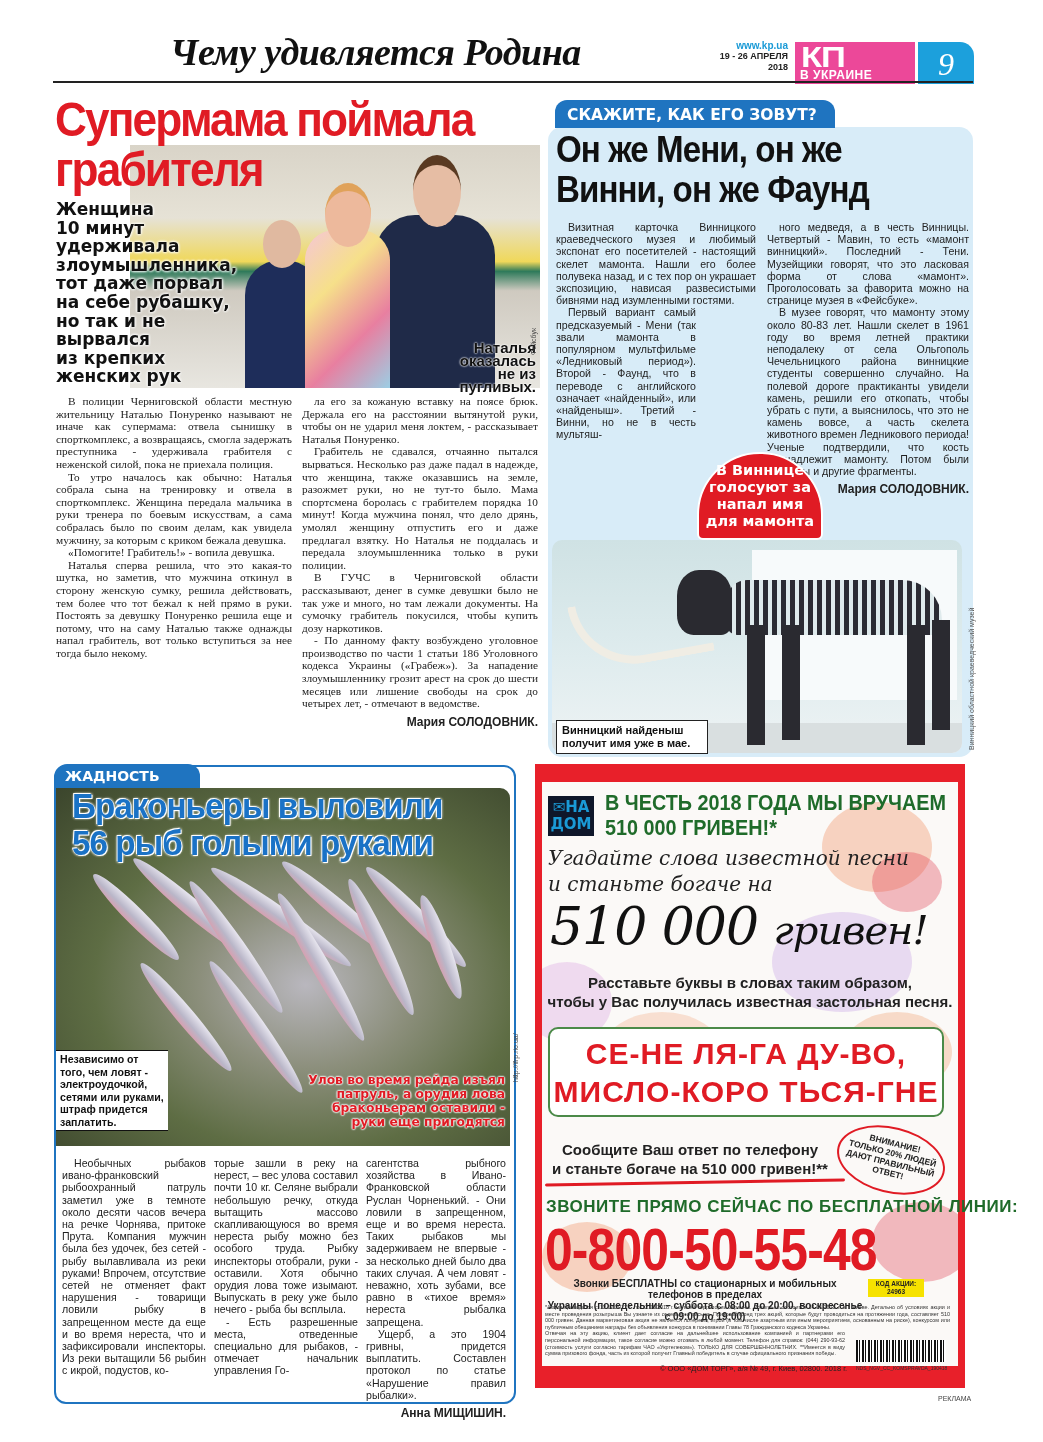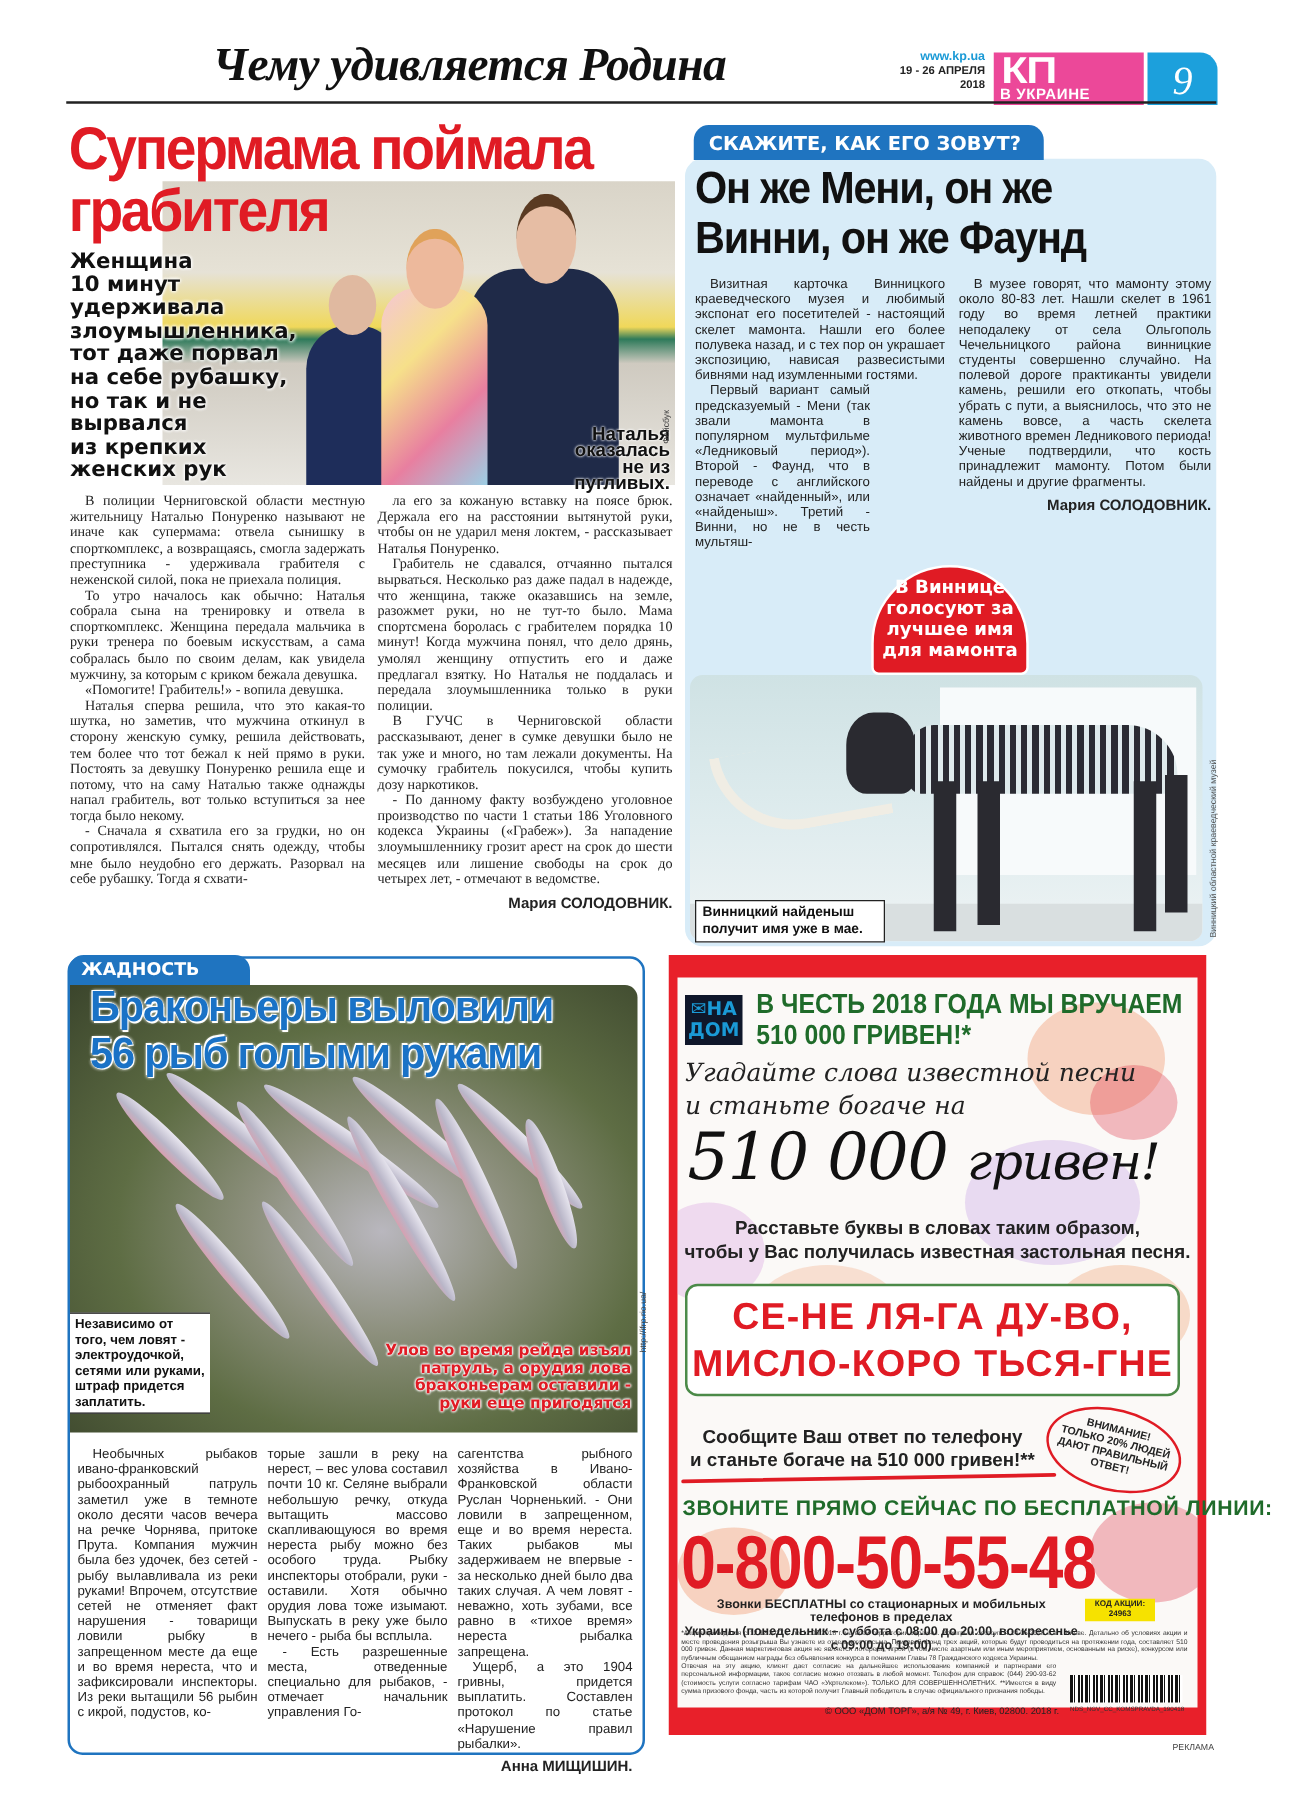--- a/index.html
+++ b/index.html
@@ -133,48 +133,48 @@
   <div>женских рук</div>
 </div>
 <div class="abs a1-caption">Наталья оказалась не из пугливых.</div>
 <div class="abs a1-credit">Фейсбук</div>
 
 <div class="abs col a1-col1">
   <p>В полиции Черниговской области местную жительницу Наталью Понуренко называют не иначе как супермама: отвела сынишку в спорткомплекс, а возвращаясь, смогла задержать преступника - удерживала грабителя с неженской силой, пока не приехала полиция.</p>
   <p>То утро началось как обычно: Наталья собрала сына на тренировку и отвела в спорткомплекс. Женщина передала мальчика в руки тренера по боевым искусствам, а сама собралась было по своим делам, как увидела мужчину, за которым с криком бежала девушка.</p>
   <p>«Помогите! Грабитель!» - вопила девушка.</p>
   <p>Наталья сперва решила, что это какая-то шутка, но заметив, что мужчина откинул в сторону женскую сумку, решила действовать, тем более что тот бежал к ней прямо в руки. Постоять за девушку Понуренко решила еще и потому, что на саму Наталью также однажды напал грабитель, вот только вступиться за нее тогда было некому.</p>
-  <p>- Сначала я схватила его за грудки, но он сопротивлялся. Пытался снять одежду, чтобы мне было неудобно его держать. Разорвал на себе рубашку. Тогда я схвати-</p>
 </div>
 <div class="abs col a1-col2">
   <p>ла его за кожаную вставку на поясе брюк. Держала его на расстоянии вытянутой руки, чтобы он не ударил меня локтем, - рассказывает Наталья Понуренко.</p>
   <p>Грабитель не сдавался, отчаянно пытался вырваться. Несколько раз даже падал в надежде, что женщина, также оказавшись на земле, разожмет руки, но не тут-то было. Мама спортсмена боролась с грабителем порядка 10 минут! Когда мужчина понял, что дело дрянь, умолял женщину отпустить его и даже предлагал взятку. Но Наталья не поддалась и передала злоумышленника только в руки полиции.</p>
   <p>В ГУЧС в Черниговской области рассказывают, денег в сумке девушки было не так уже и много, но там лежали документы. На сумочку грабитель покусился, чтобы купить дозу наркотиков.</p>
   <p>- По данному факту возбуждено уголовное производство по части 1 статьи 186 Уголовного кодекса Украины («Грабеж»). За нападение злоумышленнику грозит арест на срок до шести месяцев или лишение свободы на срок до четырех лет, - отмечают в ведомстве.</p>
   <p class="author">Мария СОЛОДОВНИК.</p>
 </div>
 
 <div class="abs a2-box"></div>
 <div class="abs a2-tag">СКАЖИТЕ, КАК ЕГО ЗОВУТ?</div>
 <div class="abs a2-head">
   <div>Он же Мени, он же</div>
   <div>Винни, он же Фаунд</div>
 </div>
 <div class="abs sans-col a2-col1">
   <p>Визитная карточка Винницкого краеведческого музея и любимый экспонат его посетителей - настоящий скелет мамонта. Нашли его более полувека назад, и с тех пор он украшает экспозицию, нависая развесистыми бивнями над изумленными гостями.</p>
   <p style="width:140px">Первый вариант самый предсказуемый - Мени (так звали мамонта в популярном мультфильме «Ледниковый период»). Второй - Фаунд, что в переводе с английского означает «найденный», или «найденыш». Третий - Винни, но не в честь мультяш-</p>
 </div>
 <div class="abs sans-col a2-col2">
+  <p>ного медведя, а в честь Винницы. Четвертый - Мавин, то есть «мамонт винницкий». Последний - Тени. Музейщики говорят, что это ласковая форма от слова «мамонт». Проголосовать за фаворита можно на странице музея в «Фейсбуке».</p>
   <p>В музее говорят, что мамонту этому около 80-83 лет. Нашли скелет в 1961 году во время летней практики неподалеку от села Ольгополь Чечельницкого района винницкие студенты совершенно случайно. На полевой дороге практиканты увидели камень, решили его откопать, чтобы убрать с пути, а выяснилось, что это не камень вовсе, а часть скелета животного времен Ледникового периода! Ученые подтвердили, что кость принадлежит мамонту. Потом были найдены и другие фрагменты.</p>
   <p class="author">Мария СОЛОДОВНИК.</p>
 </div>
 <div class="abs a2-badge">
   <div>В Виннице</div>
   <div>голосуют за</div>
-  <div>лучшее имя</div>
+  <div>напал имя</div>
   <div>для мамонта</div>
 </div>
 <div class="abs a2-photo">
   <div class="window"></div>
   <div class="floor"></div>
   <div class="tusk"></div>
   <div class="body"></div>
   <div class="skull"></div>
   <div class="leg" style="left:195px;top:85px;height:120px;"></div>
   <div class="leg" style="left:230px;top:85px;height:115px;"></div>

